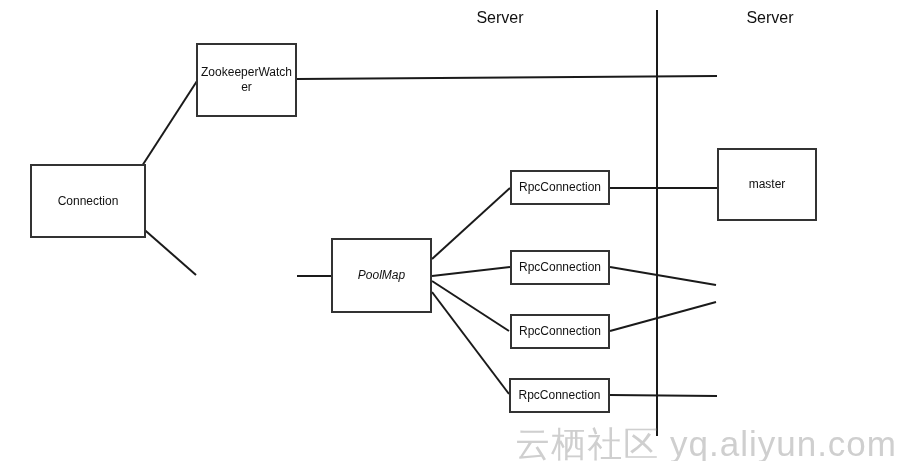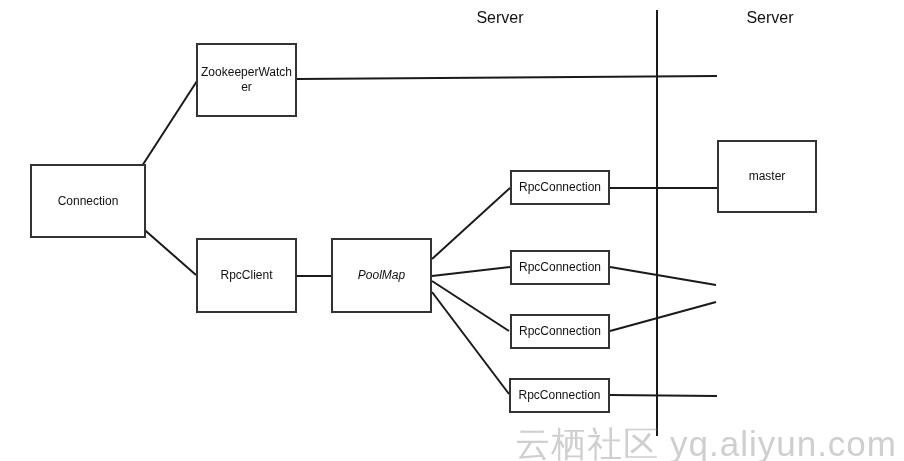--- a/index.html
+++ b/index.html
@@ -75,32 +75,31 @@
     <line x1="657" y1="10" x2="657" y2="436"></line>
   </svg>
 
   <div class="section-title" style="left:450px; top:9px;">Server</div>
   <div class="section-title" style="left:720px; top:9px;">Server</div>
 
   <div class="node" style="left:30px; top:164px; width:116px; height:74px;">Connection</div>
 
   <div class="node wrap" style="left:196px; top:43px; width:101px; height:74px;">ZookeeperWatcher</div>
 
-  <div class="node" style="left:196px; top:238px; width:101px; height:75px;">RpcClient</div>
 
   <div class="node" style="left:331px; top:238px; width:101px; height:75px;font-style:italic;">PoolMap</div>
 
   <div class="node" style="left:510px; top:170px; width:100px; height:35px;">RpcConnection</div>
 
   <div class="node" style="left:510px; top:250px; width:100px; height:35px;">RpcConnection</div>
 
   <div class="node" style="left:510px; top:314px; width:100px; height:35px;">RpcConnection</div>
 
   <div class="node" style="left:509px; top:378px; width:101px; height:35px;">RpcConnection</div>
 
 
-  <div class="node" style="left:717px; top:140px; width:100px; height:73px;">master</div>
+  <div class="node" style="left:717px; top:148px; width:100px; height:73px;">master</div>
 
 
 
   <div class="watermark">云栖社区 yq.aliyun.com</div>
 
 </div>
 
 </body></html>

